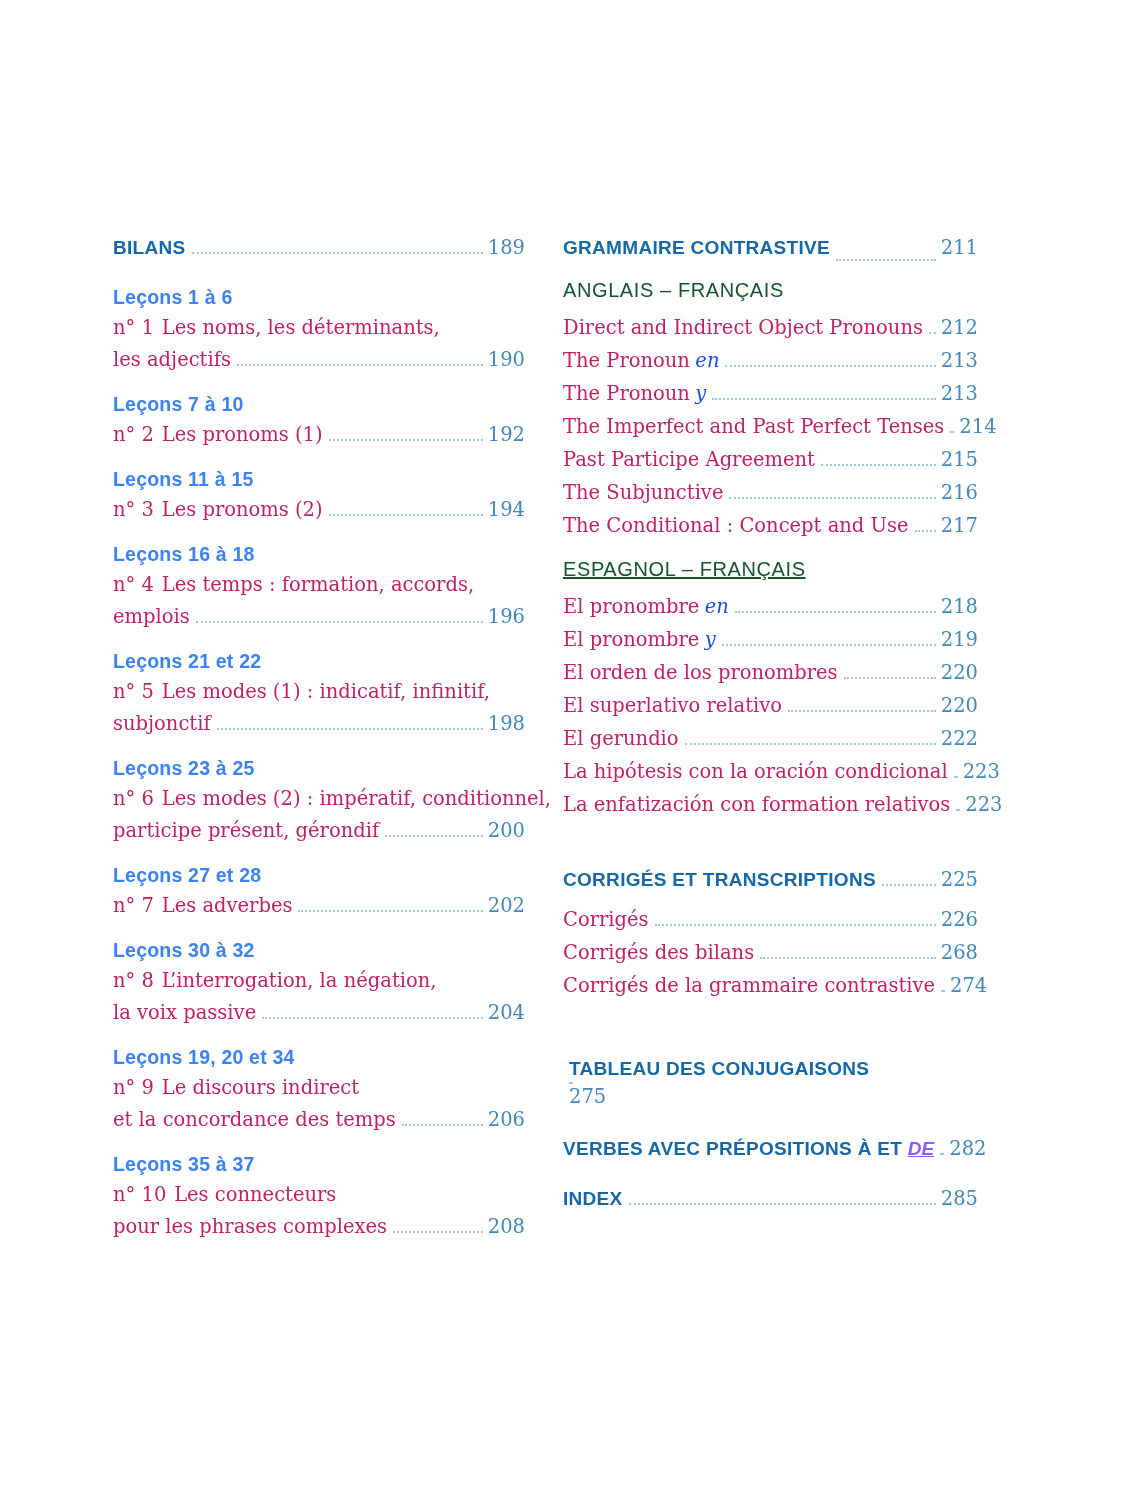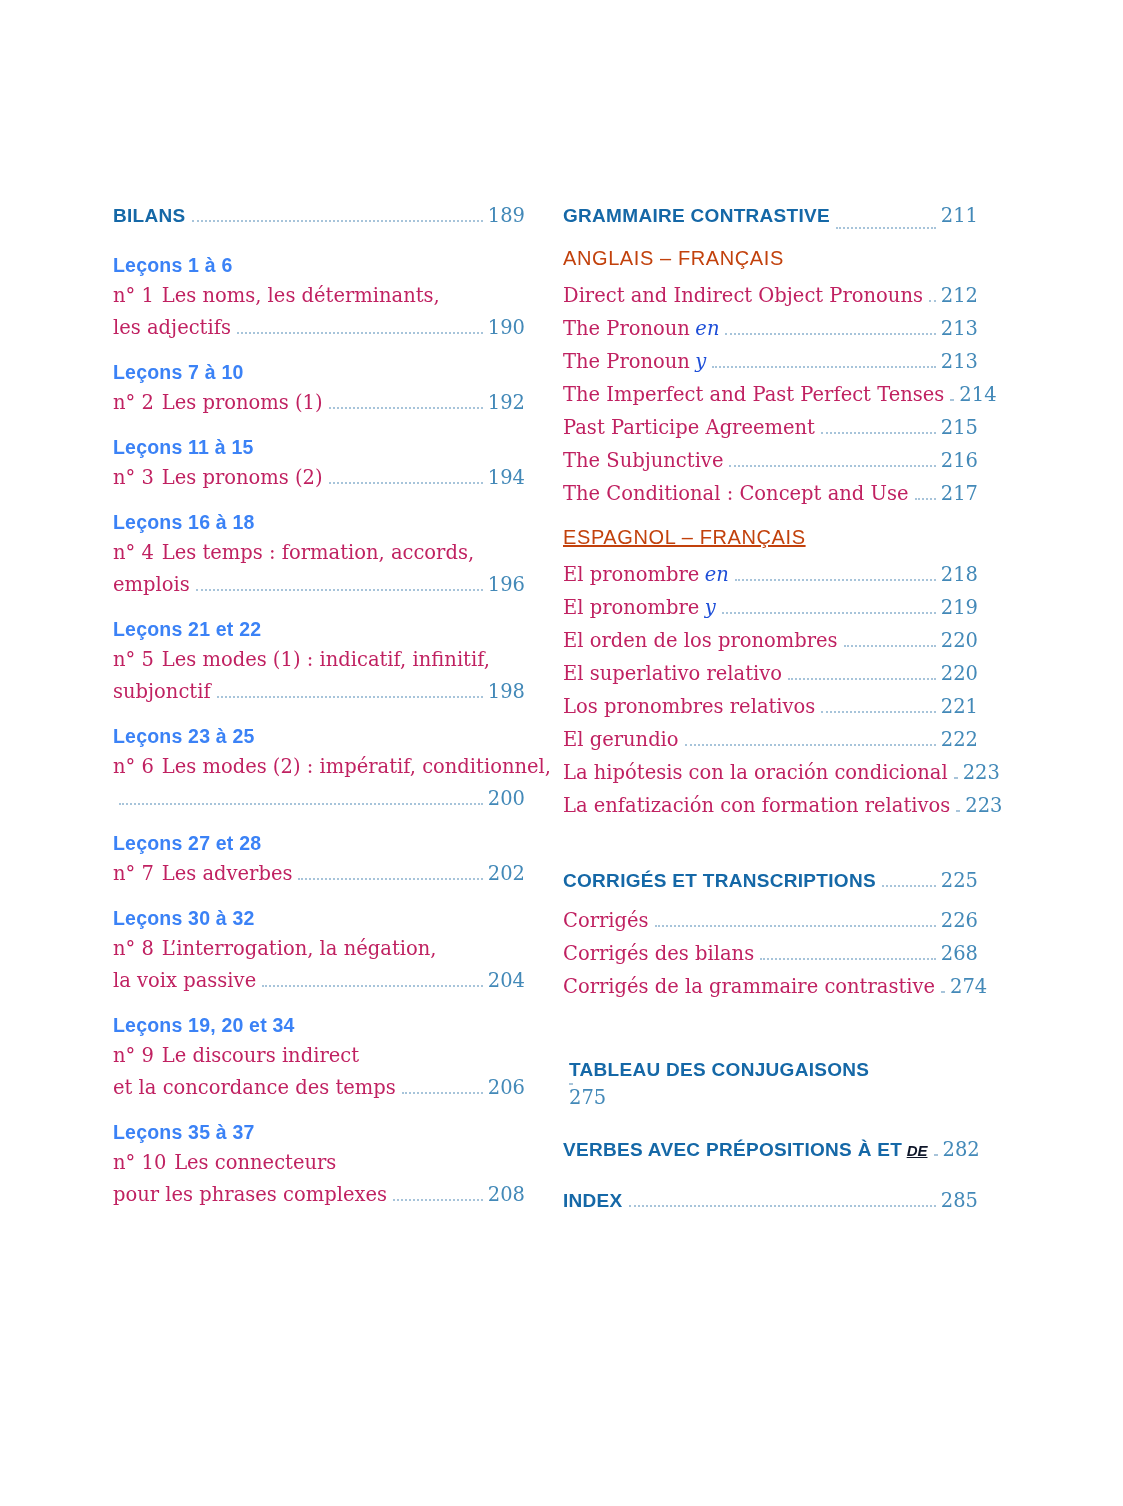--- a/index.html
+++ b/index.html
@@ -2,20 +2,21 @@
 <html><head>
 <meta charset="utf-8">
 <style>
   html,body { margin:0; padding:0; background:#ffffff; }
   .page {
     position:relative;
     width:1123px; height:1238px;
     background:#ffffff;
     font-family:"Liberation Sans", sans-serif;
     overflow:hidden;
+    margin-top:32px;
   }
   .col { position:absolute; top:203px; }
   .col-left  { left:113px; width:412px; }
   .col-right { left:563px; width:415px; }
 
   .row { display:flex; align-items:baseline; }
   .leader {
     flex:1 1 auto; min-width:4px; height:0;
     border-bottom:2px dotted #a7c4da;
     margin:0 5px 0 6px;
@@ -24,25 +25,25 @@
     flex:0 0 auto;
     font-family:"DejaVu Serif", serif;
     font-size:19.5px; color:#4389b8;
   }
 
   .h1 {
     font-size:19px; font-weight:bold; color:#1568a7;
     letter-spacing:0.3px; line-height:26px; white-space:nowrap;
   }
   .h1row { line-height:26px; }
-  .hital:not(:empty) { font-style:italic; font-weight:bold; color:#0f172a;
-    font-size:15px; margin-left:0.3em; line-height:26px;text-decoration:underline; }
+  .hital:not(:empty) { font-style:italic; font-weight:bold; color:#8b5cf6;
+    font-size:19px; margin-left:0.3em; line-height:26px;text-decoration:underline; }
 
   .subhead {
-    font-size:20px; font-weight:400; color:#c2410c;
+    font-size:20px; font-weight:400; color:#14532d;
     letter-spacing:0.6px; line-height:26px;
   }
   .sub-anglais { margin:16px 0 8px 0; }
   .sub-espagnol { margin:14px 0 8px 0;text-decoration:underline; }
 
   .range {
     font-size:19.5px; font-weight:bold; color:#3b82f6;
     line-height:30px; letter-spacing:0.2px;
   }
   .lesson { margin-bottom:13px; }
@@ -139,20 +140,21 @@
         <span>subjonctif</span>
         <span class="leader"></span>
         <span class="pagenum">198</span>
       </div>
     </div>
 
     <div class="lesson">
       <div class="range">Leçons 23 à 25</div>
       <div class="redtext"><span class="num">n° 6</span><span>Les modes (2) : impératif, conditionnel,</span></div>
       <div class="row redtext">
+        <span>participe présent, gérondif</span>
         <span class="leader"></span>
         <span class="pagenum">200</span>
       </div>
     </div>
 
     <div class="lesson">
       <div class="range">Leçons 27 et 28</div>
       <div class="row redtext">
         <span class="num">n° 7</span>
           <span>Les adverbes</span>
@@ -264,26 +266,20 @@
       <span class="itext">El orden de los pronombres</span>
         <span class="iital"></span>
       <span class="leader"></span>
       <span class="pagenum">220</span>
     </div>
     <div class="row item">
       <span class="itext">El superlativo relativo</span>
         <span class="iital"></span>
       <span class="leader"></span>
       <span class="pagenum">220</span>
-    </div>
-    <div class="row item">
-      <span class="itext">Los pronombres relativos</span>
-        <span class="iital"></span>
-      <span class="leader"></span>
-      <span class="pagenum">221</span>
     </div>
     <div class="row item">
       <span class="itext">El gerundio</span>
         <span class="iital"></span>
       <span class="leader"></span>
       <span class="pagenum">222</span>
     </div>
     <div class="row item">
       <span class="itext">La hipótesis con la oración condicional</span>
         <span class="iital"></span>

